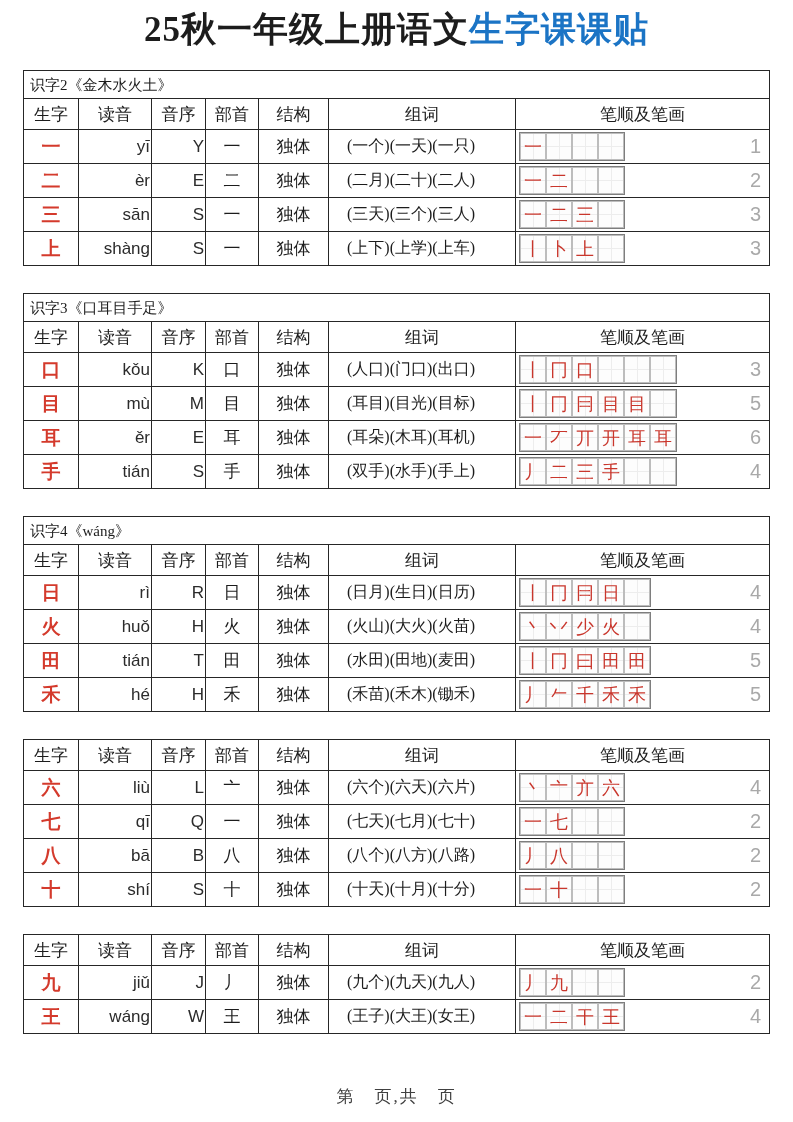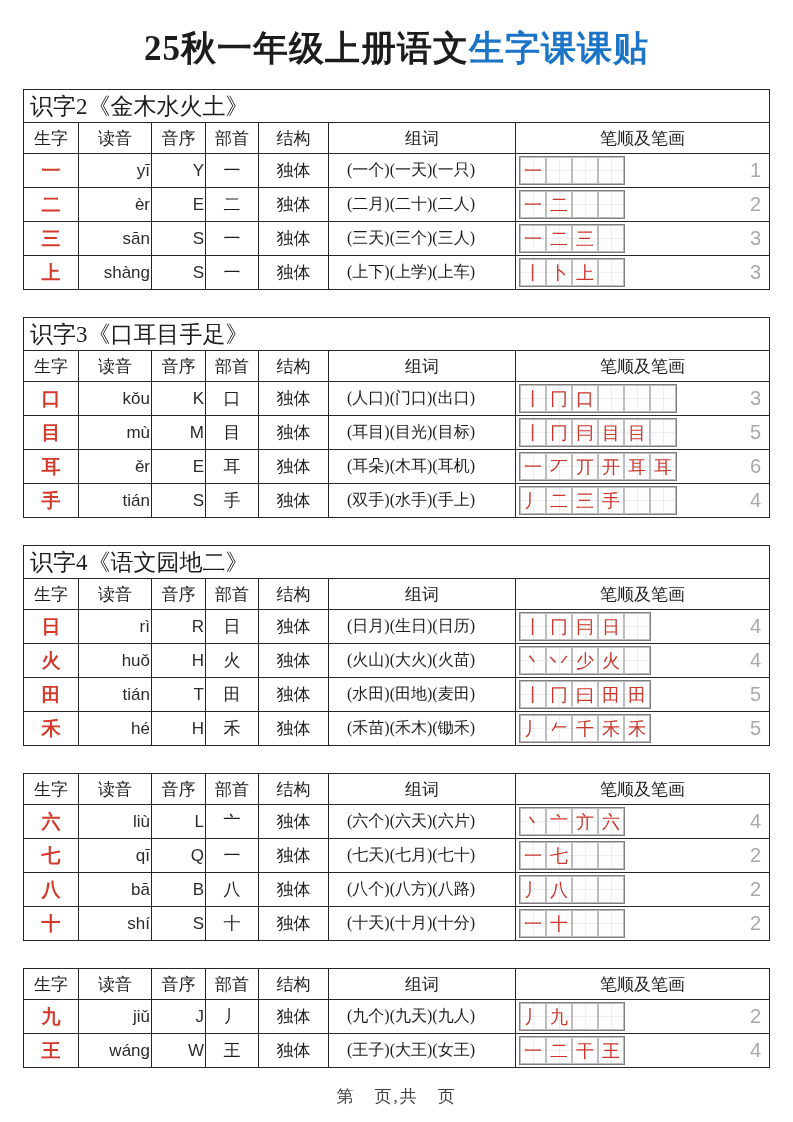--- a/index.html
+++ b/index.html
@@ -1,36 +1,36 @@
 <!DOCTYPE html>
 <html><head>
 <meta charset="utf-8">
 <style>
   html,body{margin:0;padding:0;background:#fff;}
   .page{
     width:793px;height:1122px;background:#ffffff;position:relative;
     font-family:"Liberation Serif","DejaVu Serif",serif;color:#1c1c1c;overflow:hidden;
   }
   .title{
-    text-align:center;margin:0;padding-top:27px;height:46px;
+    text-align:center;margin:0;padding-top:8px;height:46px;
     font-size:35px;font-weight:bold;letter-spacing:1px;line-height:44px;
     font-family:"Liberation Serif","DejaVu Serif",serif;
   }
   .title .blue{color:#1b74c5;}
   #tables{margin-top:16px;}
   table.lesson{
     border-collapse:collapse;table-layout:fixed;
     width:746px;margin:0 0 27px 23px;
   }
   table.lesson td{
     border:1.5px solid #262626;box-sizing:border-box;
     overflow:hidden;white-space:nowrap;
   }
   td.cap{
-    height:28px;font-size:23px;padding:1px 0 0 6px;text-align:left;
+    height:28px;font-size:15px;padding:1px 0 0 6px;text-align:left;
   }
   tr.head td{
     height:31px;font-size:17px;text-align:center;font-weight:normal;
   }
   tr.datarow td{height:33px;}
   td.char{color:#d43a2c;font-size:19px;text-align:center;font-weight:bold;}
   td.pinyin,td.initial{
     font-family:"Liberation Sans","DejaVu Sans",sans-serif;
     font-size:17px;text-align:right;color:#2b2b2b;
   }
@@ -281,21 +281,21 @@
           <col style="width: 55px;">
           <col style="width: 73px;">
           <col style="width: 54px;">
           <col style="width: 53px;">
           <col style="width: 70px;">
           <col style="width: 187px;">
           <col style="width: 254px;">
         </colgroup>
         <tbody>
           <tr>
-            <td colspan="7" class="cap">识字4《语文园地二》</td>
+            <td colspan="7" class="cap">识字4《wáng》</td>
           </tr>
           <tr class="head">
             <td>生字</td>
             <td>读音</td>
             <td>音序</td>
             <td>部首</td>
             <td>结构</td>
             <td>组词</td>
             <td>笔顺及笔画</td>
           </tr>

